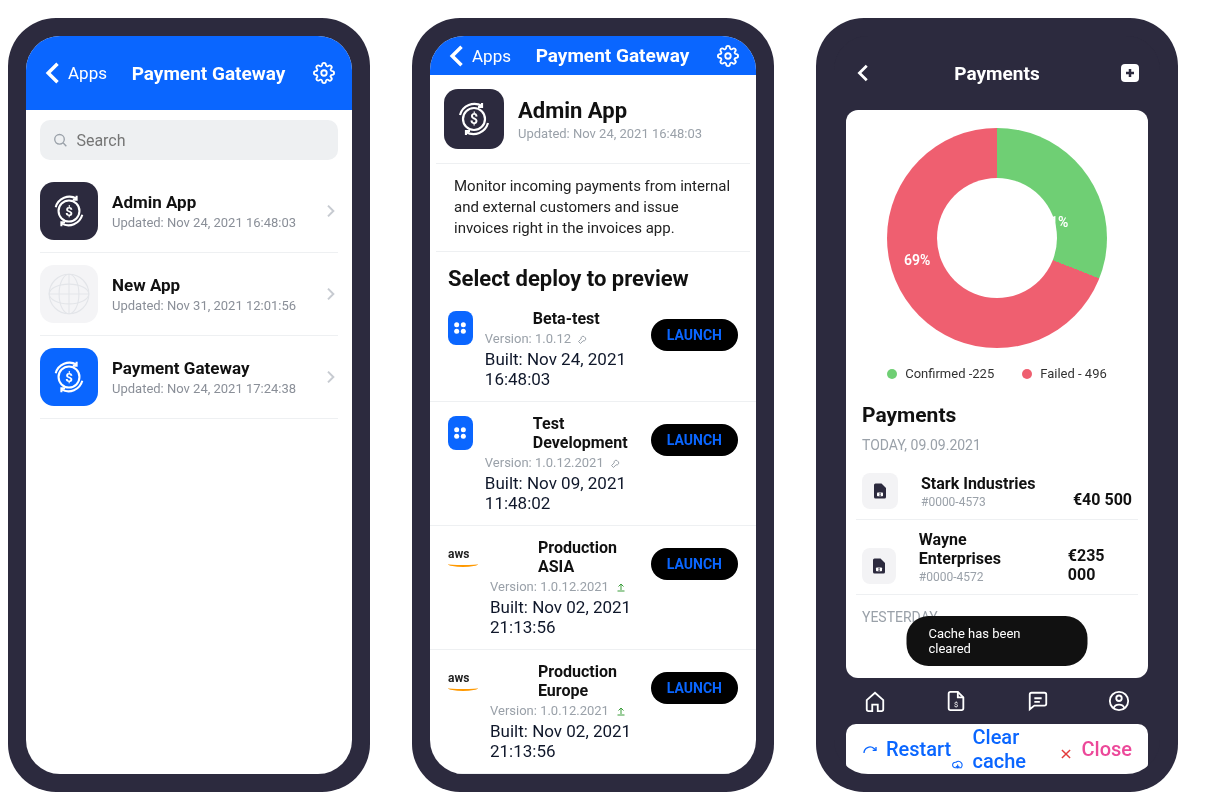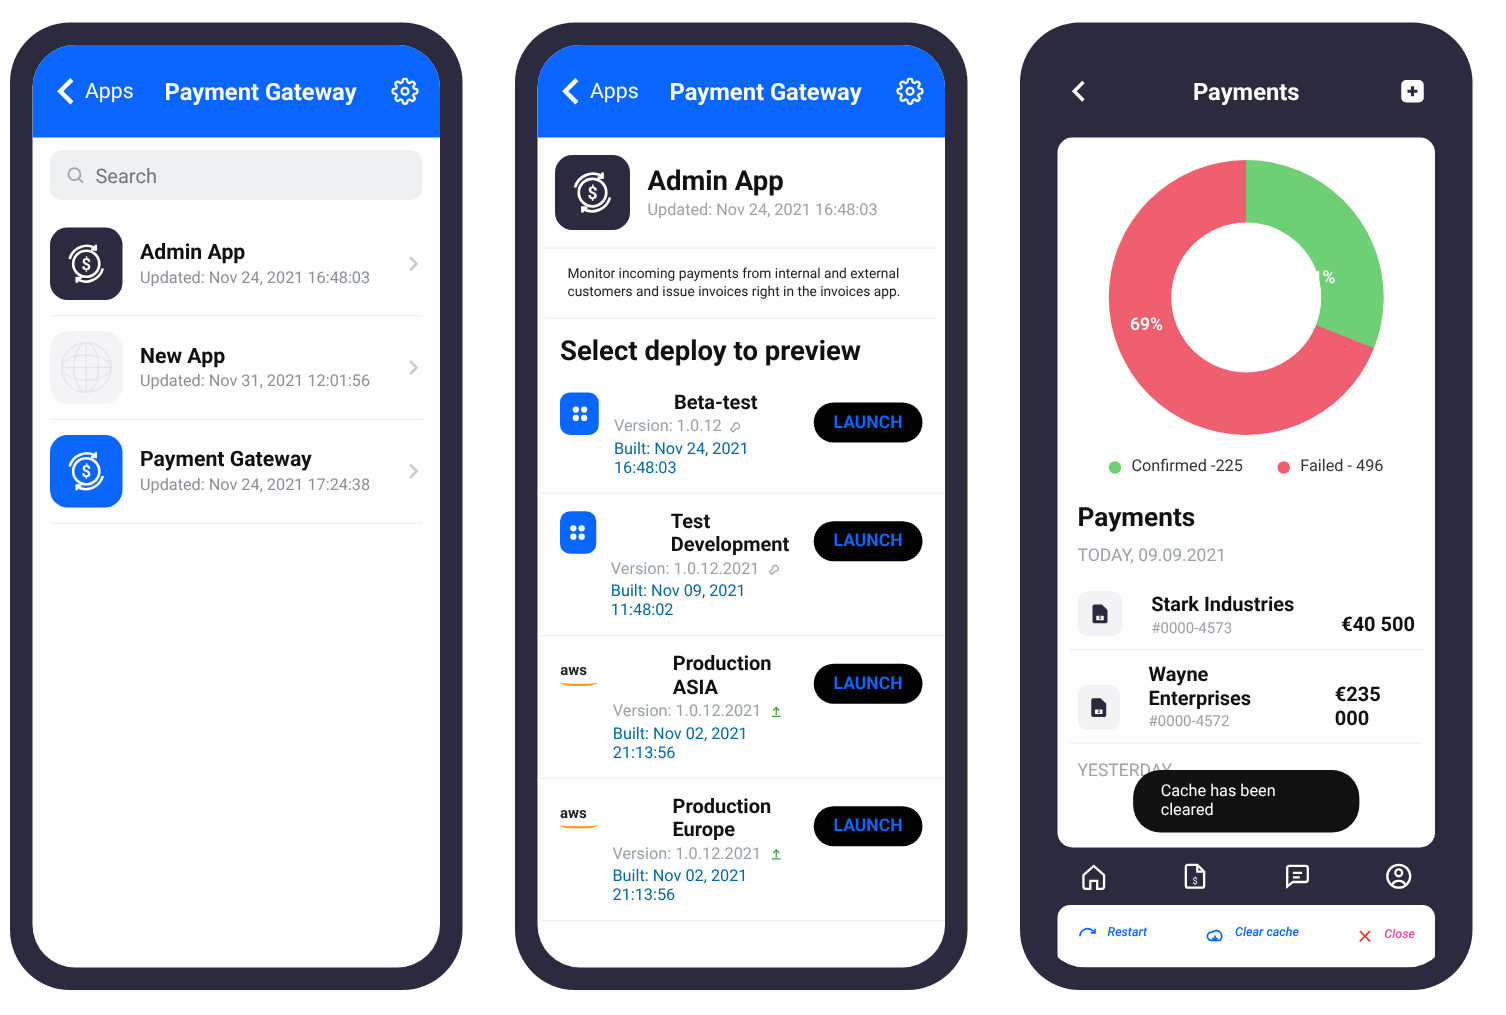--- a/index.html
+++ b/index.html
@@ -24,28 +24,28 @@
   .row .icon.light{background:#f4f4f6;}
   .row .icon.blue{background:#0a66ff;}
   .row .txt .nm{font-weight:700;font-size:17px;color:#111;}
   .row .txt .sub{font-size:13px;color:#8a8f98;margin-top:3px;}
   .row .chev-r{margin-left:auto;color:#c7cbd1;}
   
   .admin-card{padding:14px;display:flex;gap:14px;align-items:center;}
   .admin-card .icon{width:60px;height:60px;border-radius:14px;background:#2c2a3e;display:flex;align-items:center;justify-content:center;}
   .admin-card .ttl{font-weight:700;font-size:22px;color:#111;}
   .admin-card .sub{font-size:13px;color:#9aa1a9;margin-top:3px;}
-  .desc{padding:0 18px 12px;font-size:11px;color:#222;border-bottom:1px solid #eef0f2;line-height:1.4;border-top:1px solid #eef0f2;padding-top:12px;margin:0 6px;}
+  .desc{padding:0 18px 12px;font-size:15px;color:#222;border-bottom:1px solid #eef0f2;line-height:1.4;border-top:1px solid #eef0f2;padding-top:12px;margin:0 6px;}
   .sect{padding:14px 18px 6px;font-weight:700;font-size:22px;color:#111;}
   .deploy{display:flex;align-items:flex-start;gap:12px;padding:12px 18px;border-bottom:1px solid #eef0f2;}
   .deploy .dicon{width:34px;height:34px;border-radius:8px;display:flex;align-items:center;justify-content:center;margin-top:2px;}
   .deploy .dicon.blue{background:#0a66ff;}
   .deploy .dnm{font-weight:700;font-size:16px;color:#111;padding-left:48px;}
   .deploy .dver{font-size:13px;color:#9aa1a9;margin-top:3px;display:flex;align-items:center;gap:6px;}
-  .deploy .dbuilt{font-size:13px;color:#0369a1;margin-top:3px;}
+  .deploy .dbuilt{font-size:17px;color:#0f172a;margin-top:3px;}
   .launch{margin-left:auto;margin-top:10px;background:#000000;color:#0a66ff;font-weight:700;font-size:14px;border:none;border-radius:18px;padding:8px 16px;cursor:pointer;}
   
   .inner.dark{background:#2c2a3e;}
   .hdr3{height:74px;background:#2c2a3e;color:#fff;display:flex;align-items:center;padding:0 16px;}
   .hdr3 .title{flex:1;text-align:center;font-weight:700;font-size:19px;}
   .card3{background:#fff;margin:0 12px;border-radius:12px;padding:18px 10px 24px;height:568px;overflow:hidden;}
   .donut-wrap{display:flex;flex-direction:column;align-items:center;position:relative;}
   .donut{width:220px;height:220px;border-radius:50%;position:relative;}
   .donut::after{content:"";position:absolute;left:50%;top:50%;width:120px;height:120px;background:#fff;border-radius:50%;transform:translate(-50%,-50%);}
   .dlbl{position:absolute;color:#fff;font-size:14px;font-weight:600;}
@@ -56,21 +56,21 @@
   .date-lbl{font-size:14px;color:#9aa1a9;margin:0 6px 10px;}
   .prow{display:flex;align-items:flex-end;gap:23px;padding:10px 6px;border-bottom:1px solid #eef0f2;}
   .prow .picn{width:36px;height:36px;border-radius:8px;background:#f3f3f5;display:flex;align-items:center;justify-content:center;}
   .prow .pnm{font-weight:700;font-size:16px;color:#111;}
   .prow .pid{font-size:12px;color:#9aa1a9;margin-top:2px;}
   .prow .amt{margin-left:auto;font-weight:700;font-size:16px;color:#111;}
   .toast{position:absolute;left:50%;transform:translateX(-50%);bottom:126px;background:#111;color:#fff;border-radius:22px;padding:10px 22px;font-size:13px;}
   .tabbar{height:46px;display:flex;align-items:center;justify-content:space-around;color:#ddd;}
   .tabbar span{cursor:pointer;width:40px;display:flex;justify-content:center;}
   .actbar{background:#fff;height:50px;display:flex;align-items:center;justify-content:space-between;padding:0 16px;margin:0 12px 0;border-radius:10px;}
-  .actbtn{display:flex;align-items:flex-start;gap:8px;font-size:10px;font-weight:500;cursor:pointer;font-style:italic;}
+  .actbtn{display:flex;align-items:flex-end;gap:8px;font-size:20px;font-weight:500;cursor:pointer;}
   .actbtn.blue{color:#0a66ff;}
   .actbtn.red{color:#ec4899;}
   .aws{font-size:12px;font-weight:700;color:#222;line-height:1;}
   .aws-smile{height:6px;border-bottom:2px solid #f90;border-radius:0 0 50% 50%;width:30px;margin-top:1px;}
 </style>
 </head>
 <body>
 
 <div class="phones">
 

